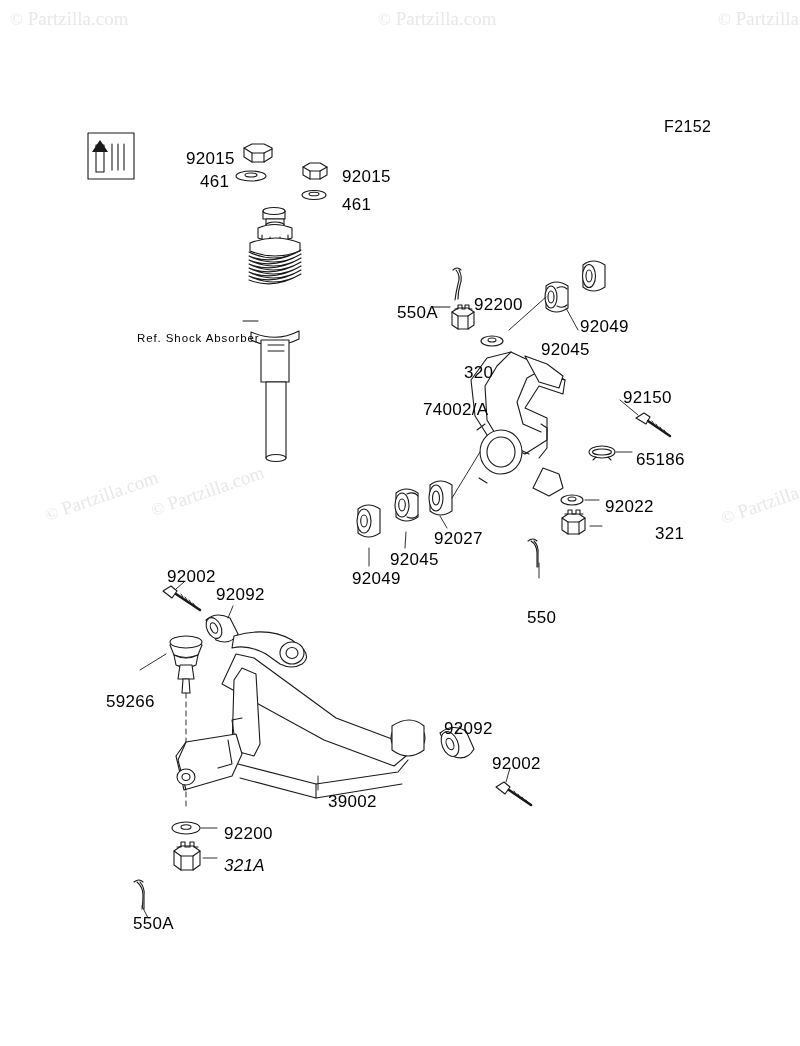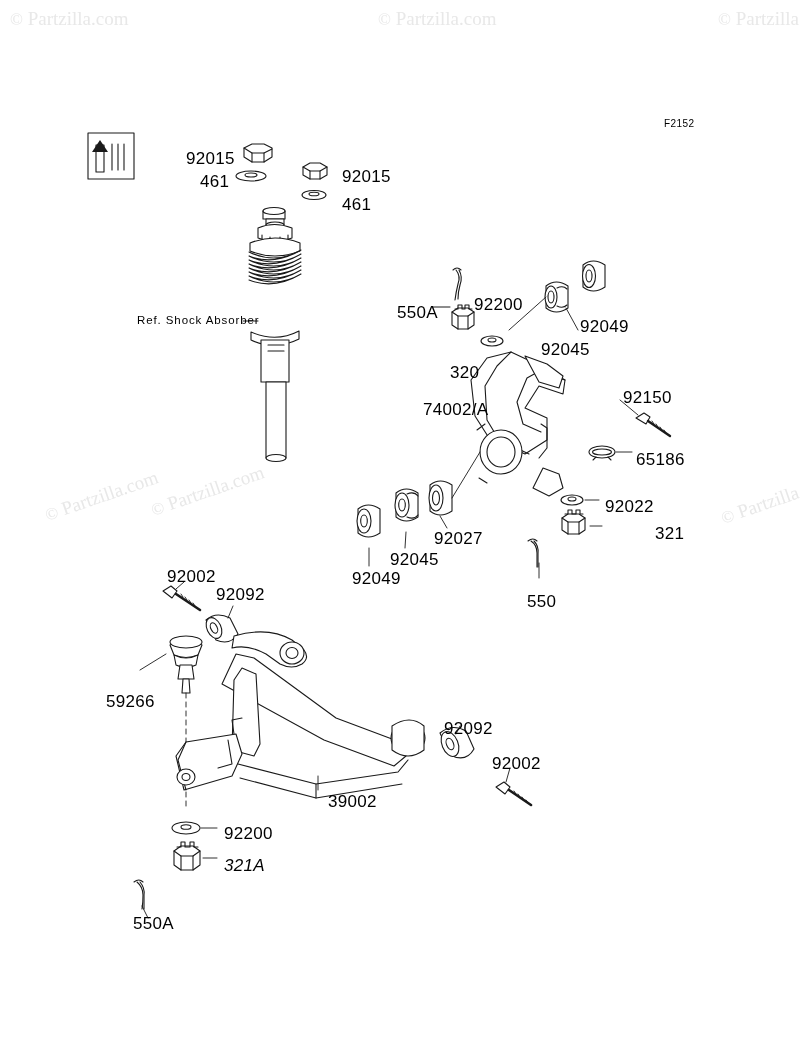--- a/index.html
+++ b/index.html
@@ -28,21 +28,21 @@
   .wm .c {
     font-size: 17px;
   }
   .wm-rot {
     transform: rotate(-19deg);
     transform-origin: left top;
   }
   .code {
     position: absolute;
     font-family: "Liberation Sans", sans-serif;
-    font-size: 10px;
+    font-size: 16px;
     color: #000;
     letter-spacing: 0.4px;
     white-space: nowrap;
   }
   .label {
     position: absolute;
     font-family: "Liberation Sans", sans-serif;
     font-size: 17px;
     color: #000;
     white-space: nowrap;
@@ -277,40 +277,40 @@
 
       <path d="M137 882 q6 5 6 13 q0 8 -1 14"></path>
       <path d="M140 882 q5 6 4 13 q0 7 0 14"></path>
       <path d="M134 882 q5 -4 9 0"></path>
       <path d="M142 906 L148 918" stroke-width="0.9"></path>
     </g>
   </svg>
 
   <div class="code" style="left:664px; top:118px;">F2152</div>
 
-  <div class="ref-label" style="left:89px; top:314px;padding-left:48px;">Ref. Shock Absorber</div>
+  <div class="ref-label" style="left:89px; top:332px;padding-left:48px;">Ref. Shock Absorber</div>
 
   <div class="label" style="left:186px; top:149px;">92015</div>
   <div class="label" style="left:200px; top:172px;">461</div>
   <div class="label" style="left:342px; top:167px;">92015</div>
   <div class="label" style="left:342px; top:195px;">461</div>
   <div class="label" style="left:397px; top:303px;">550A</div>
   <div class="label" style="left:474px; top:295px;">92200</div>
   <div class="label" style="left:580px; top:317px;">92049</div>
   <div class="label" style="left:541px; top:340px;">92045</div>
-  <div class="label" style="left:450px; top:363px;">320</div>
+  <div class="label" style="left:464px; top:363px;">320</div>
   <div class="label" style="left:423px; top:400px;">74002/A</div>
   <div class="label" style="left:623px; top:388px;">92150</div>
   <div class="label" style="left:636px; top:450px;">65186</div>
   <div class="label" style="left:605px; top:497px;">92022</div>
   <div class="label" style="left:607px; top:524px;margin-left:48px;">321</div>
   <div class="label" style="left:434px; top:529px;text-align:center;">92027</div>
   <div class="label" style="left:390px; top:550px;">92045</div>
   <div class="label" style="left:352px; top:569px;">92049</div>
-  <div class="label" style="left:527px; top:592px;">550</div>
+  <div class="label" style="left:527px; top:608px;">550</div>
   <div class="label" style="left:167px; top:567px;">92002</div>
   <div class="label" style="left:216px; top:585px;">92092</div>
   <div class="label" style="left:106px; top:666px;margin-top:26px;">59266</div>
   <div class="label" style="left:444px; top:719px;">92092</div>
   <div class="label" style="left:492px; top:754px;">92002</div>
   <div class="label" style="left:304px; top:792px;margin-left:24px;">39002</div>
   <div class="label" style="left:224px; top:824px;">92200</div>
   <div class="label" style="left:224px; top:856px;font-style:italic;">321A</div>
   <div class="label" style="left:133px; top:914px;">550A</div>
 

